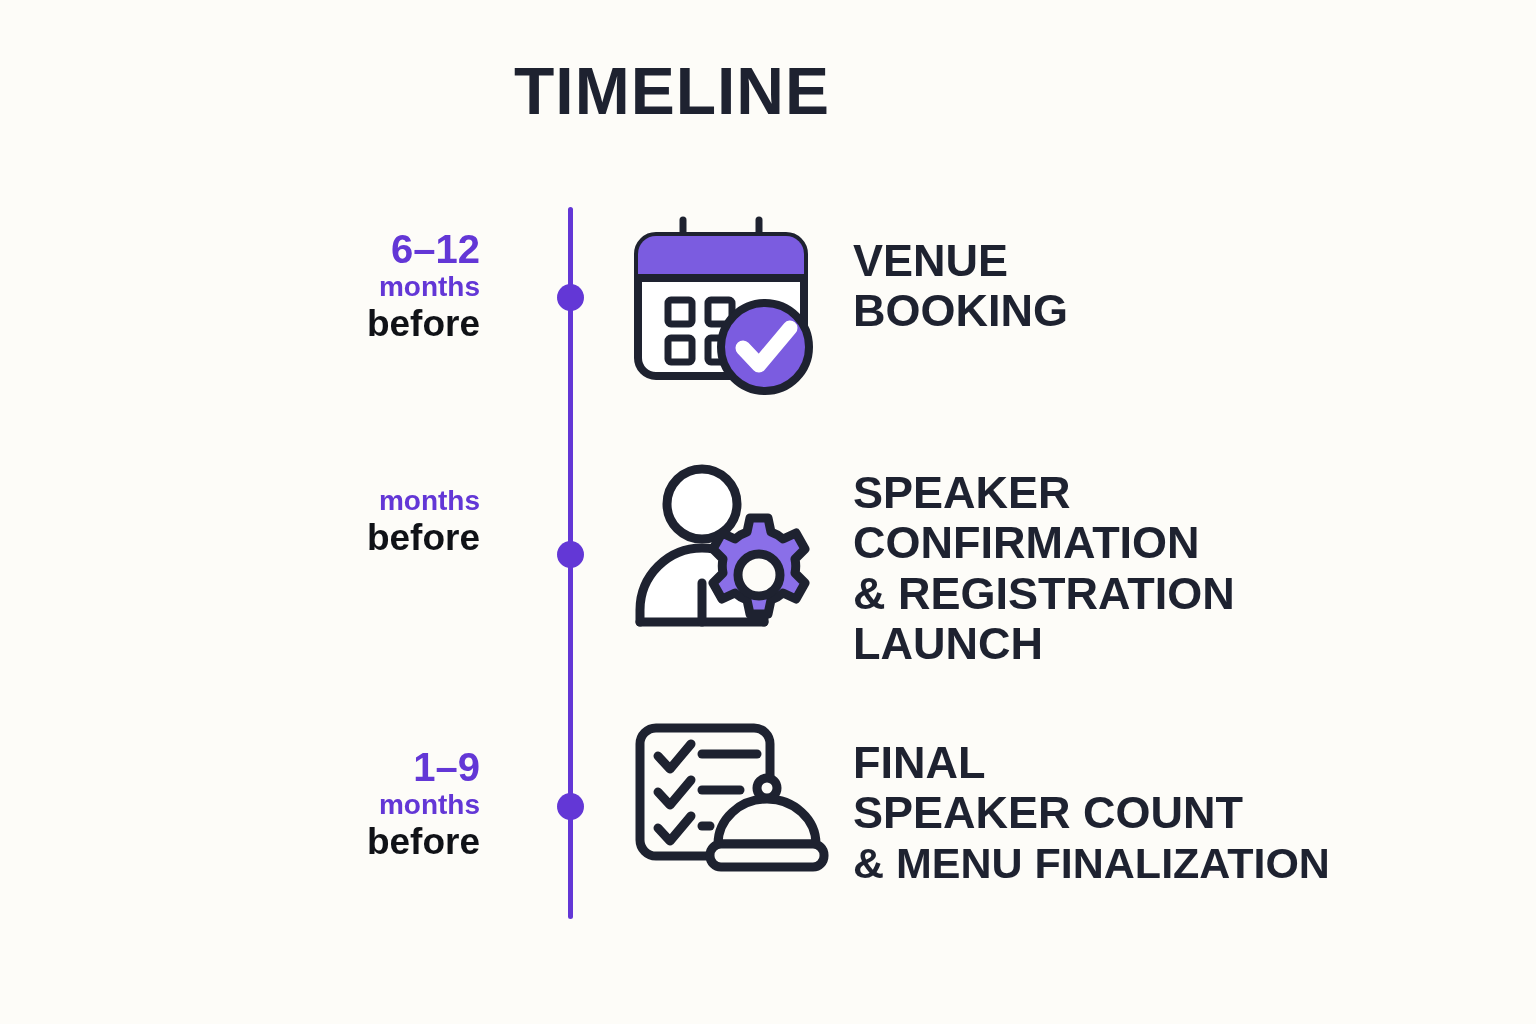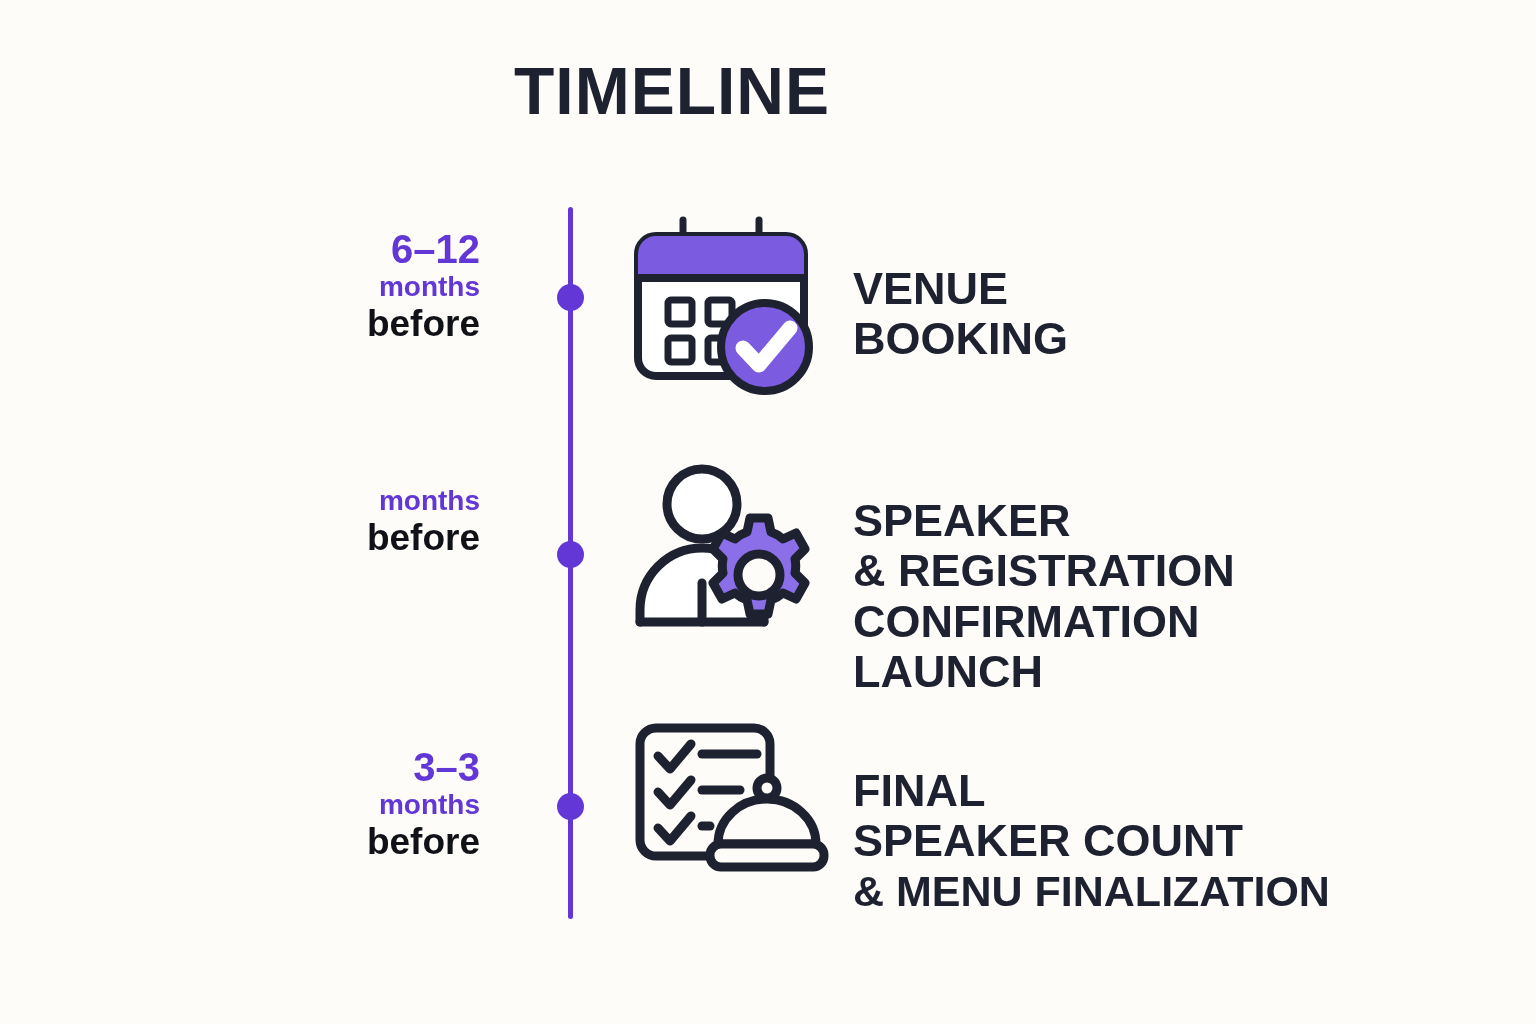--- a/index.html
+++ b/index.html
@@ -98,21 +98,20 @@
     left: 630px;
   }
 
   
   .row-text {
     position: absolute;
     left: 853px;
     color: #1E2230;
     font-weight: bold;
     line-height: 1.12;
-    margin-top: 28px;
   }
   .row-text .line {
     display: block;
     white-space: nowrap;
   }
   #row-text-1 { font-size: 45px; top: 8px; }
   #row-text-2 { font-size: 45px; top: 0px; }
   #row-text-3 { font-size: 45px; top: 12px; }
   #row-text-3 .line.small { font-size: 43px; }
 </style>
@@ -182,30 +181,30 @@
                  a 34 34 0 0 1 0 14 l 10 10 l -9 16 l -13 -6 a 34 34 0 0 1 -12 7
                  l -3 14 h -18 l -3 -14 a 34 34 0 0 1 -12 -7 l -13 6 l -9 -16 l 10 -10
                  a 34 34 0 0 1 0 -14 l -10 -10 l 9 -16 l 13 6 a 34 34 0 0 1 12 -7 z" fill="#8A6FE8" stroke="#1E2230" stroke-width="9" stroke-linejoin="round"></path>
         <circle cx="0" cy="0" r="21" fill="#FDFCF8" stroke="#1E2230" stroke-width="9"></circle>
       </g>
     </svg>
   </div>
 
   <div class="row-text" id="row-text-2">
     <span class="line">SPEAKER</span>
+    <span class="line">CONFIRMATION</span>
     <span class="line">&amp; REGISTRATION</span>
-    <span class="line">CONFIRMATION</span>
     <span class="line">LAUNCH</span>
   </div>
 </div>
 
 <div class="timeline-row" id="timeline-row-3">
 
   <div class="time-label" style="top:20px;">
-    <span class="time-range">3–3</span>
+    <span class="time-range">1–9</span>
     <span class="time-unit">months</span>
     <span class="time-before">before</span>
   </div>
 
   <div class="row-icon" style="top:-10px;">
     <svg width="200" height="160" viewBox="0 0 200 160">
 
       <path d="M140 62 V28 a16 16 0 0 0 -16 -16 H26 a16 16 0 0 0 -16 16 v96
                a16 16 0 0 0 16 16 h62" fill="none" stroke="#1E2230" stroke-width="9" stroke-linecap="round"></path>
 

